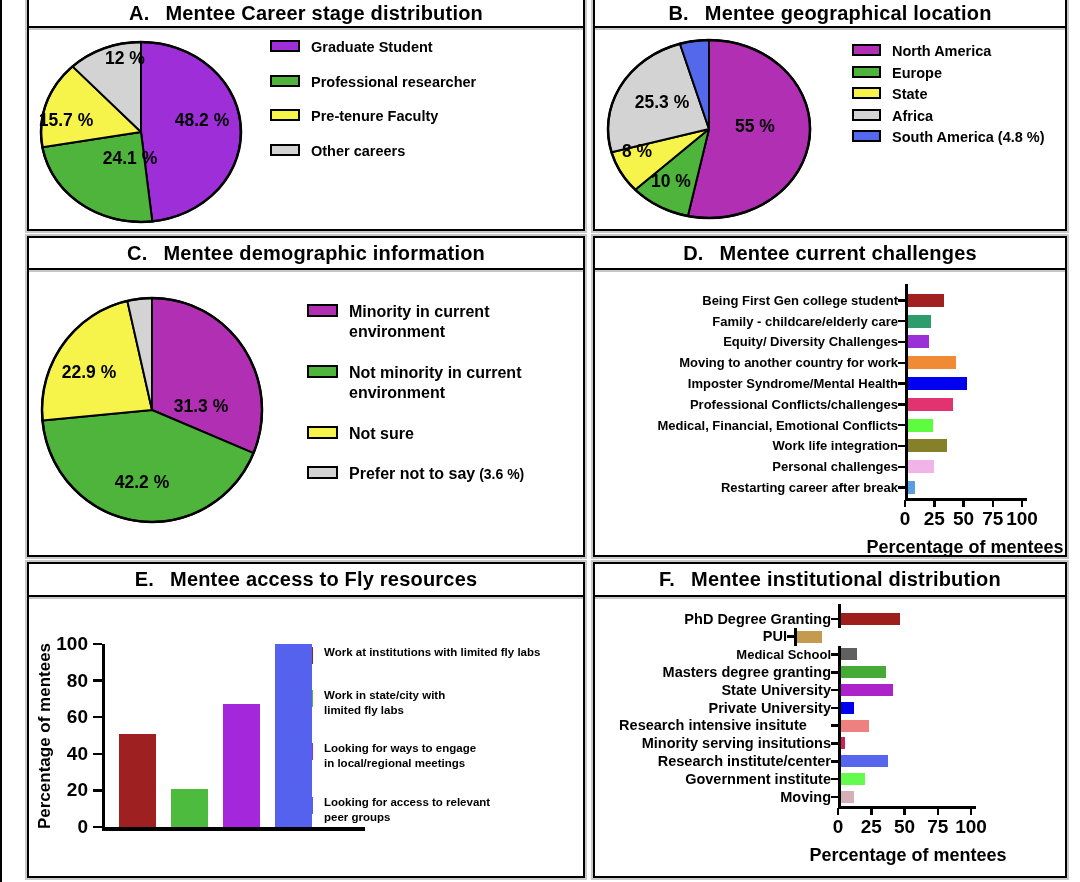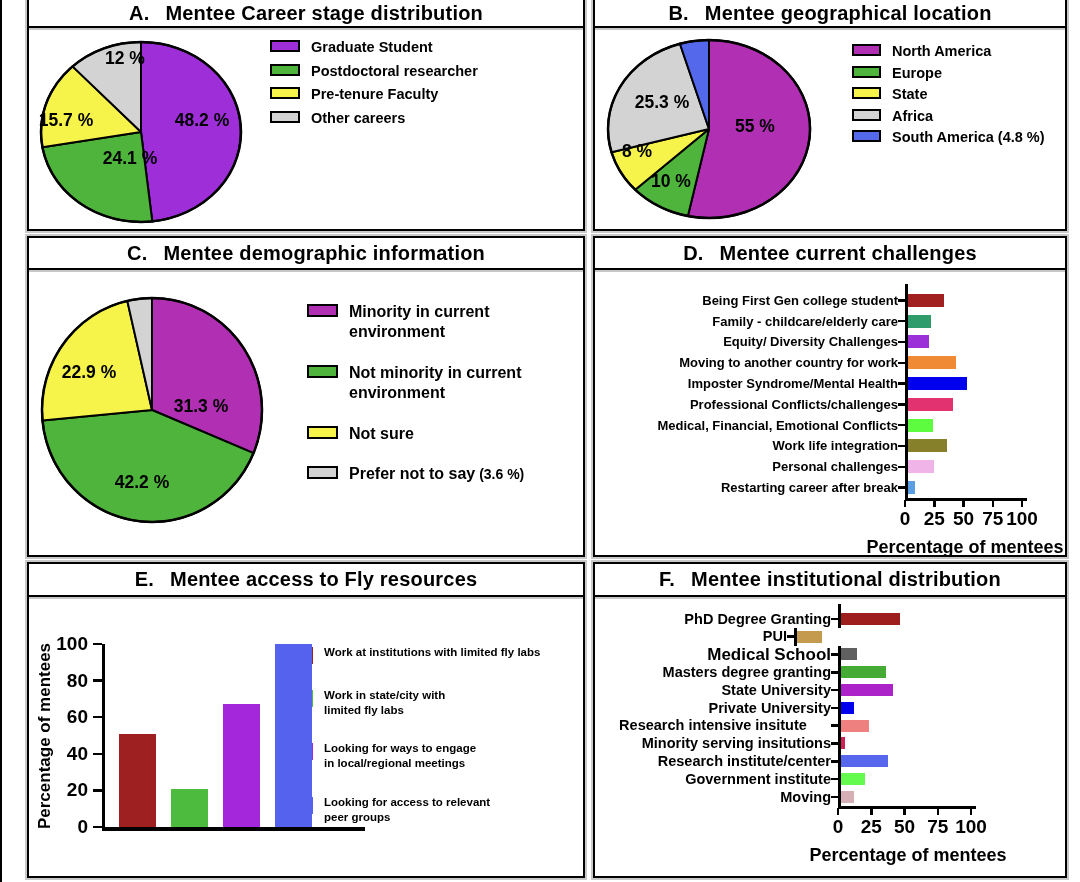--- a/index.html
+++ b/index.html
@@ -61,28 +61,28 @@
           <path d="M 112 104 L 112.0 14.0 A 100 90 0 0 1 123.3 193.4 Z" fill="#9D2ED8" stroke="#000" stroke-width="2" stroke-linejoin="round"></path>
           <path d="M 112 104 L 123.3 193.4 A 100 90 0 0 1 13.4 119.2 Z" fill="#4EB43B" stroke="#000" stroke-width="2" stroke-linejoin="round"></path>
           <path d="M 112 104 L 13.4 119.2 A 100 90 0 0 1 43.5 38.4 Z" fill="#F6F34B" stroke="#000" stroke-width="2" stroke-linejoin="round"></path>
           <path d="M 112 104 L 43.5 38.4 A 100 90 0 0 1 112.0 14.0 Z" fill="#D3D3D3" stroke="#000" stroke-width="2" stroke-linejoin="round"></path>
           <ellipse cx="112" cy="104" rx="100" ry="90" fill="none" stroke="#000" stroke-width="2.5"></ellipse>
           <text x="173" y="92" class="pie-label">48.2 %</text>
           <text x="101" y="130" class="pie-label">24.1 %</text>
           <text x="37" y="92" class="pie-label">15.7 %</text>
           <text x="96" y="30" class="pie-label">12 %</text>
         </svg>
-      <div class="legend" style="left: 241px; top: 10px; gap: 5px;">
+      <div class="legend" style="left: 241px; top: 10px; gap: 16px;">
           <div class="legend-item">
             <div class="swatch" style="width: 30px; height: 12px; background: rgb(157, 46, 216); border: 2px solid rgb(0, 0, 0);"></div>
             <div class="legend-text" style="font-size: 14.5px;">Graduate Student</div>
           </div>
           <div class="legend-item">
             <div class="swatch" style="width: 30px; height: 12px; background: rgb(78, 180, 59); border: 2px solid rgb(0, 0, 0);"></div>
-            <div class="legend-text" style="font-size: 14.5px;">Postdoctoral researcher</div>
+            <div class="legend-text" style="font-size: 14.5px;">Professional researcher</div>
           </div>
           <div class="legend-item">
             <div class="swatch" style="width: 30px; height: 12px; background: rgb(246, 243, 75); border: 2px solid rgb(0, 0, 0);"></div>
             <div class="legend-text" style="font-size: 14.5px;">Pre-tenure Faculty</div>
           </div>
           <div class="legend-item">
             <div class="swatch" style="width: 30px; height: 12px; background: rgb(211, 211, 211); border: 2px solid rgb(0, 0, 0);"></div>
             <div class="legend-text" style="font-size: 14.5px;">Other careers</div>
           </div>
         </div>
@@ -334,21 +334,21 @@
             </div>
           </div>
           <div class="hrow" style="height: 17.8px;">
             <div class="hlabel" style="width: 192px; font-size: 14.5px;">PUI</div>
             <div class="htick" style="width: 7px;"></div>
             <div class="harea" style="border-left: 3px solid rgb(0, 0, 0);">
               <div class="hfill" style="width: 25.3px; height: 12px; background: rgb(196, 154, 78);"></div>
             </div>
           </div>
           <div class="hrow" style="height: 17.8px;">
-            <div class="hlabel" style="width: 236px; font-size: 17px;">Medical School</div>
+            <div class="hlabel" style="width: 236px; font-size: 13px;">Medical School</div>
             <div class="htick" style="width: 7px;"></div>
             <div class="harea" style="border-left: 3px solid rgb(0, 0, 0);">
               <div class="hfill" style="width: 16px; height: 12px; background: rgb(96, 96, 96);"></div>
             </div>
           </div>
           <div class="hrow" style="height: 17.8px;">
             <div class="hlabel" style="width: 236px; font-size: 14.5px;">Masters degree granting</div>
             <div class="htick" style="width: 7px;"></div>
             <div class="harea" style="border-left: 3px solid rgb(0, 0, 0);">
               <div class="hfill" style="width: 45.2px; height: 12px; background: rgb(69, 171, 52);"></div>

